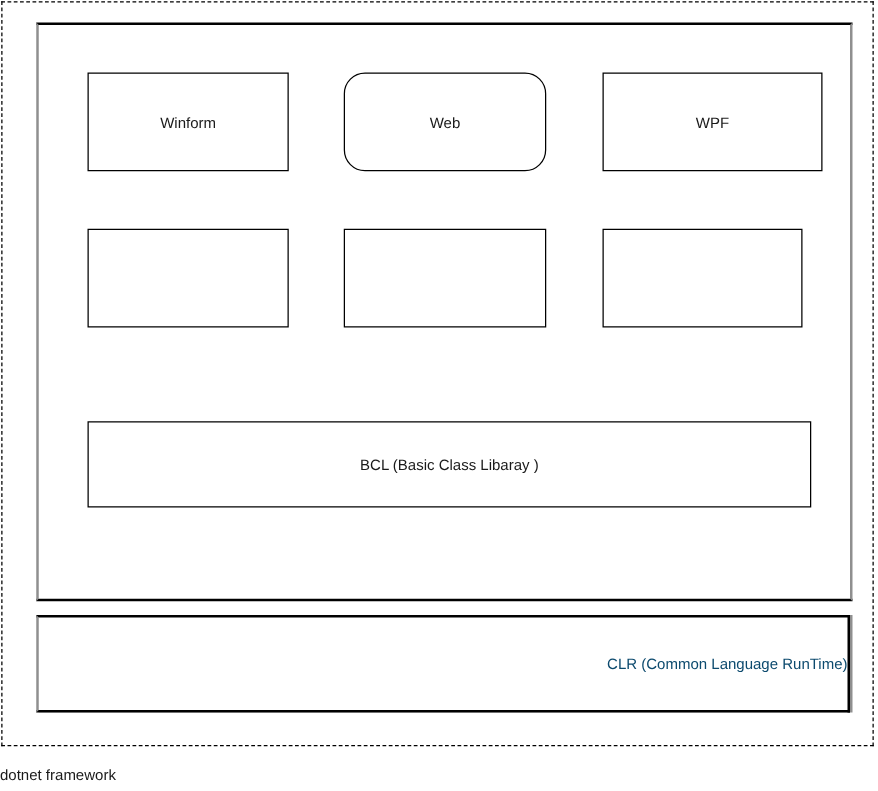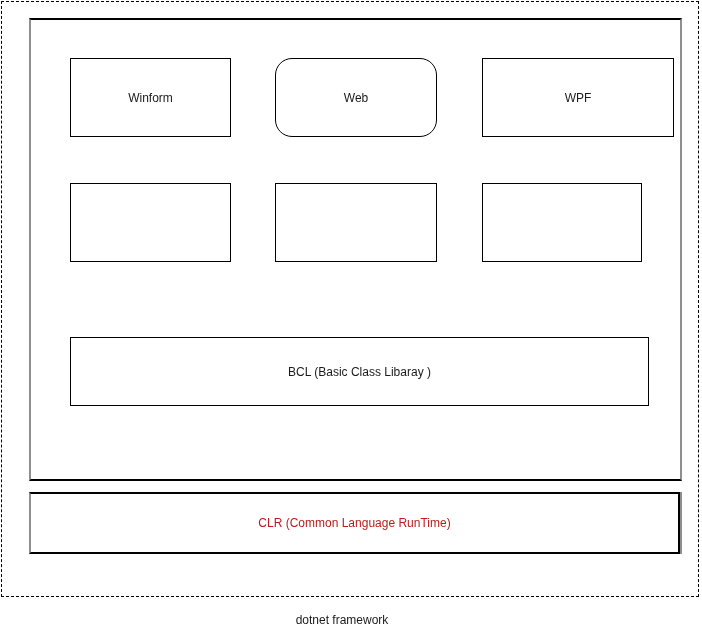--- a/index.html
+++ b/index.html
@@ -36,43 +36,43 @@
     background: #ffffff;
     border: 1px solid #000000;
     display: flex; align-items: center; justify-content: center;
     font-size: 12px; color: #1a1a1a;
     text-align: center;
     white-space: pre;
   }
   
   .box.winform { left: 39px;  top: 38px; width: 161px; height: 79px; }
   .box.web     { left: 244px; top: 38px; width: 162px; height: 79px; border-radius: 17px; }
-  .box.wpf     { left: 451px; top: 38px; width: 192px; height: 79px; }
+  .box.wpf     { left: 451px; top: 38px; width: 176px; height: 79px; }
   
   .box.empty-a { left: 39px;  top: 163px; width: 161px; height: 79px; }
   .box.empty-b { left: 244px; top: 163px; width: 162px; height: 79px; }
   .box.empty-c { left: 451px; top: 163px; width: 160px; height: 79px; }
   
   .box.bcl     { left: 39px;  top: 317px; width: 579px; height: 69px; }
   
   .clr-bar {
     position: absolute; left: 27px; top: 490px;
-    width: 651px; height: 62px;
+    width: 651px; height: 78px;
     background: #ffffff;
     border: 2px solid #000000;
     border-left-color: #8f8f8f;
     box-shadow: 2px 0 0 #8f8f8f;
-    display: flex; align-items: center; justify-content: center;
-    font-size: 12px; color: #b91c1c;
+    display: flex; align-items: center; justify-content: flex-end;
+    font-size: 12px; color: #0c4a6e;
   }
   
   .caption {
     position: absolute; left: 0; top: 613px;
     width: 684px;
-    text-align: center;
+    text-align: left;
     font-size: 12px; color: #1a1a1a;
   }
 </style>
 </head>
 <body>
 
 <div class="stage">
 
   <div class="outer-frame">
 

